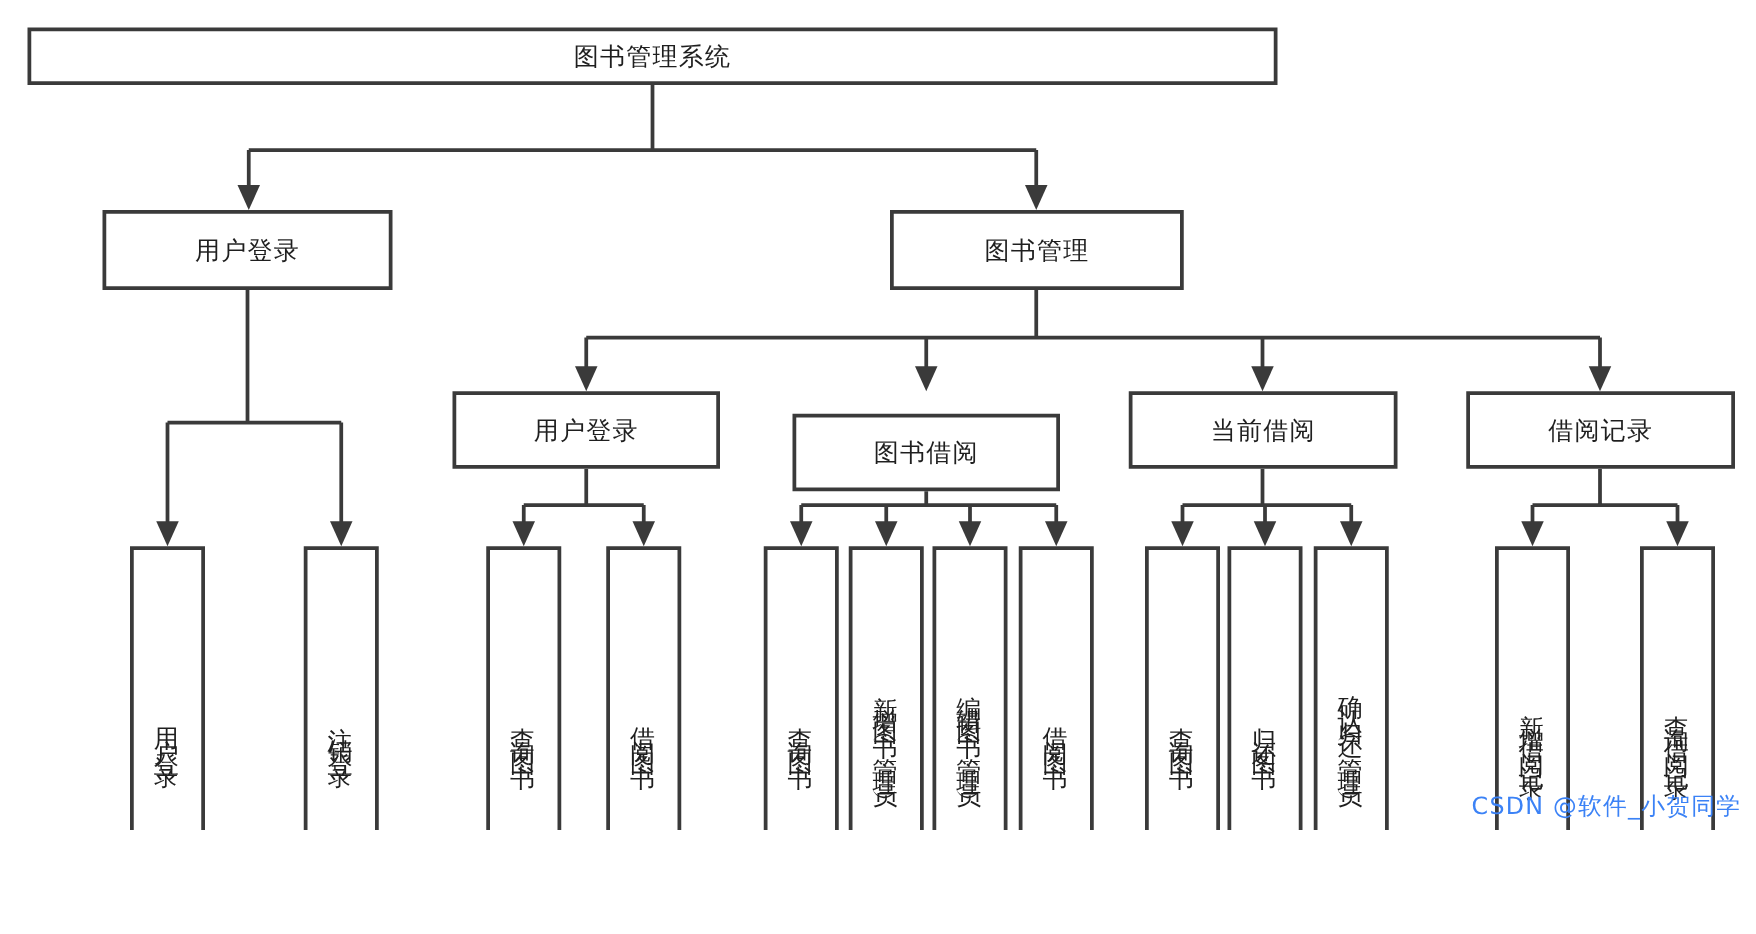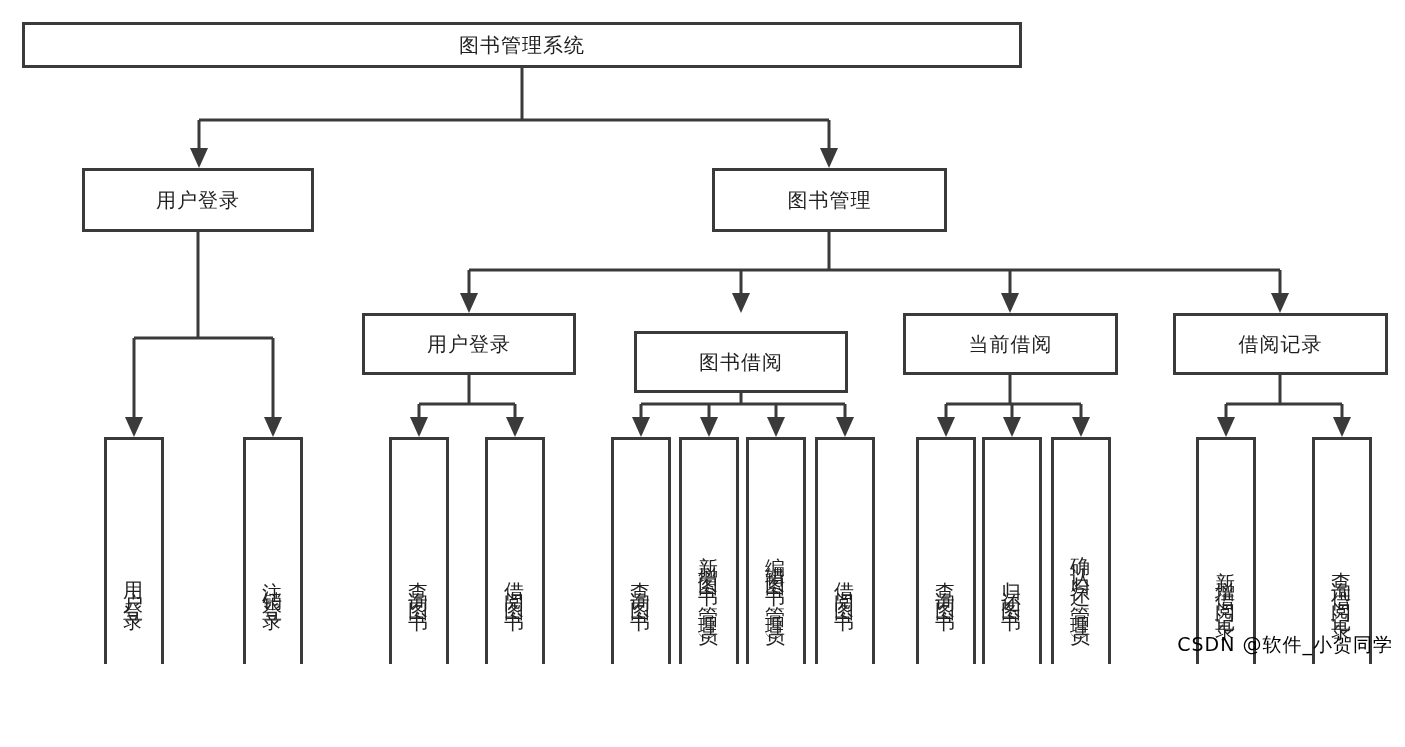--- a/index.html
+++ b/index.html
@@ -34,21 +34,21 @@
   .leaf span{
     writing-mode:vertical-rl;
     text-orientation:mixed;
     letter-spacing:10px;
     white-space:nowrap;
   }
   .watermark{
     position:absolute;
     right:12px;bottom:6px;
     font-size:19px;
-    color:#000000;
+    color:#3b82f6;
     letter-spacing:1px;
   }
 </style>
 </head>
 <body>
 
 <div id="canvas">
 
   <svg id="connectors" viewBox="0 0 1405 747" xmlns="http://www.w3.org/2000/svg">
     <g stroke="#3a3a3a" stroke-width="3" fill="none">

